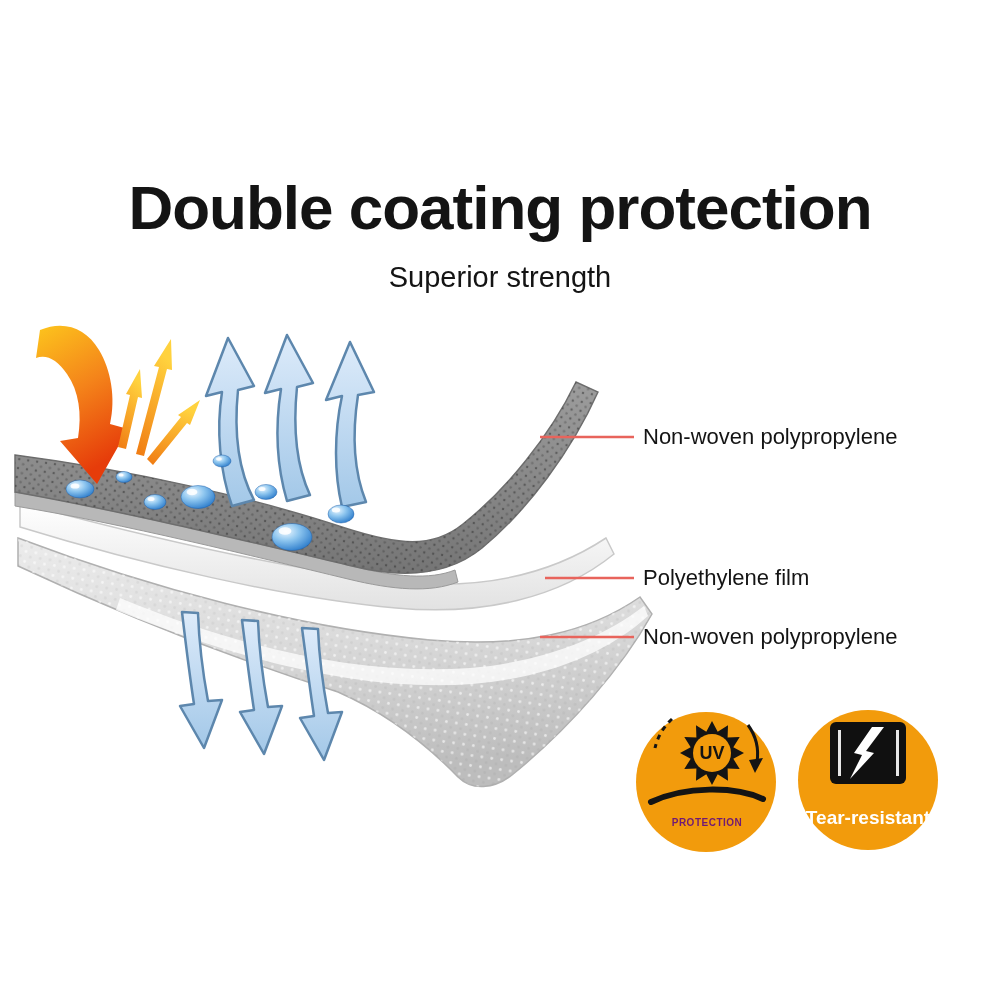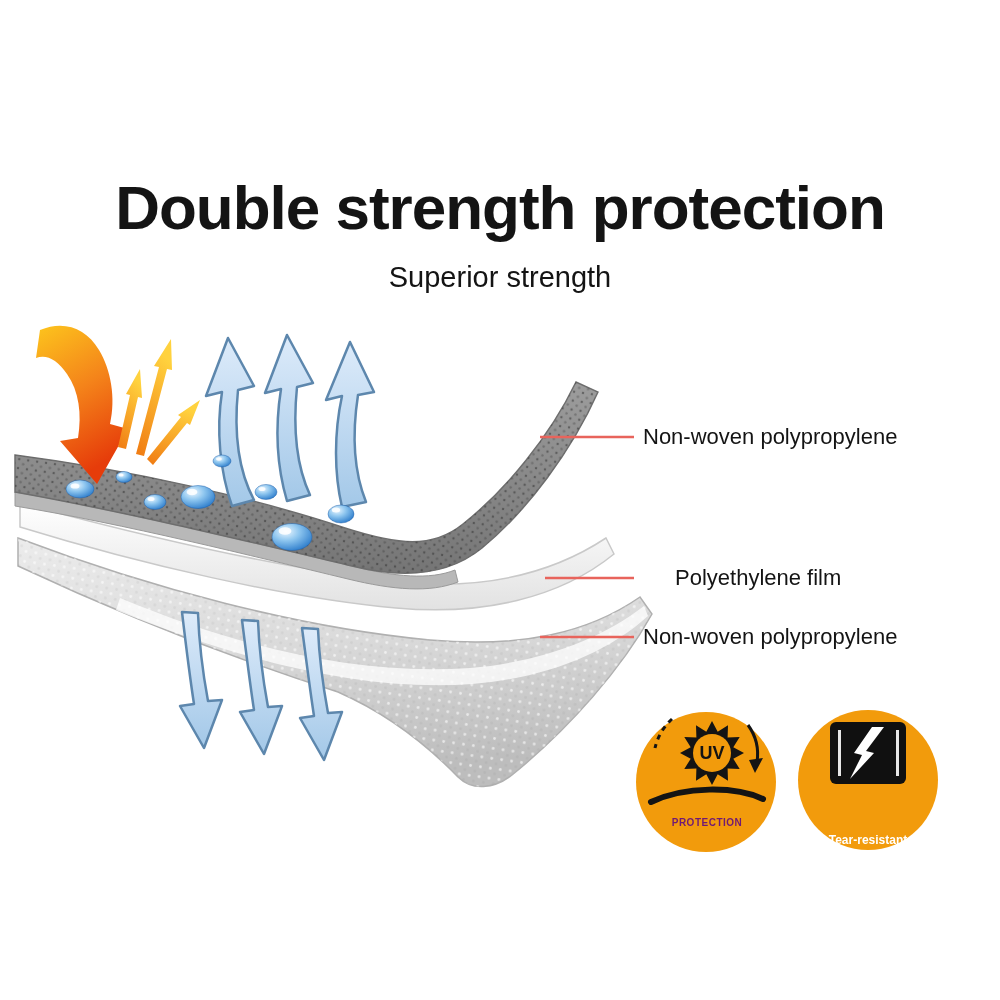--- a/index.html
+++ b/index.html
@@ -4,26 +4,26 @@
 <style>
   html,body{margin:0;padding:0;}
   body{width:1000px;height:1000px;background:#ffffff;font-family:"Liberation Sans",sans-serif;position:relative;overflow:hidden;}
   .stage{position:absolute;inset:0;width:1000px;height:1000px;}
   svg.art{position:absolute;left:0;top:0;}
   .txt{position:absolute;color:#141414;}
   .title{left:500px;top:207px;transform:translate(-50%,-50%);font-size:62px;font-weight:800;letter-spacing:-1px;white-space:nowrap;}
   .subtitle{left:500px;top:277px;transform:translate(-50%,-50%);font-size:29px;font-weight:400;white-space:nowrap;}
   .layer-label{font-size:22px;font-weight:500;transform:translateY(-50%);white-space:nowrap;}
   .lbl-top{left:643px;top:437px;}
-  .lbl-mid{left:643px;top:578px;margin-left:32px;}
+  .lbl-mid{left:643px;top:578px;}
   .lbl-bot{left:643px;top:637px;}
   .badge-text{position:absolute;transform:translate(-50%,-50%);text-align:center;white-space:nowrap;}
   .uv-text{left:712px;top:753px;font-size:18px;font-weight:800;color:#141414;}
   .protection-text{left:707px;top:822px;font-size:10px;font-weight:800;letter-spacing:.5px;color:#701a75;}
-  .tear-text{left:868px;top:840px;font-size:12px;font-weight:700;color:#ffffff;}
+  .tear-text{left:868px;top:818px;font-size:19px;font-weight:700;color:#ffffff;}
 </style>
 </head>
 <body>
 
 <div class="stage">
 
   <svg class="art" width="1000" height="1000" viewBox="0 0 1000 1000">
     <defs>
       <linearGradient id="gDark" x1="0" y1="0" x2="0" y2="1">
         <stop offset="0" stop-color="#9d9d9d"></stop>
@@ -165,21 +165,21 @@
 
     <g>
       <circle cx="868" cy="780" r="70" fill="#F29B0C"></circle>
       <rect x="830" y="722" width="76" height="62" rx="6" fill="#101010"></rect>
       <rect x="838" y="730" width="3" height="46" fill="rgba(255,255,255,0.9)"></rect>
       <rect x="896" y="730" width="3" height="46" fill="rgba(255,255,255,0.9)"></rect>
       <polygon points="884,727 866,751 874,753 850,779 862,755 854,753 872,727" fill="#ffffff"></polygon>
     </g>
   </svg>
 
-  <div class="txt title">Double strength protection</div>
+  <div class="txt title">Double coating protection</div>
   <div class="txt subtitle">Superior strength</div>
 
   <div class="txt layer-label lbl-top">Non-woven polypropylene</div>
   <div class="txt layer-label lbl-mid">Polyethylene film</div>
   <div class="txt layer-label lbl-bot">Non-woven polypropylene</div>
 
   <div class="badge-text uv-text">UV</div>
   <div class="badge-text protection-text">PROTECTION</div>
   <div class="badge-text tear-text">Tear-resistant</div>
 </div>

